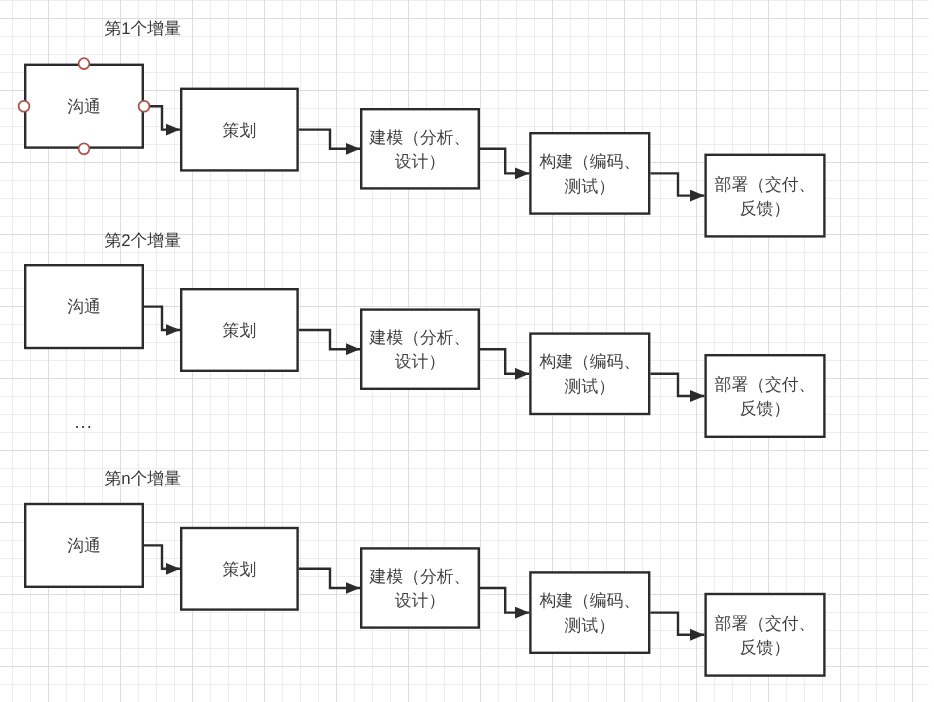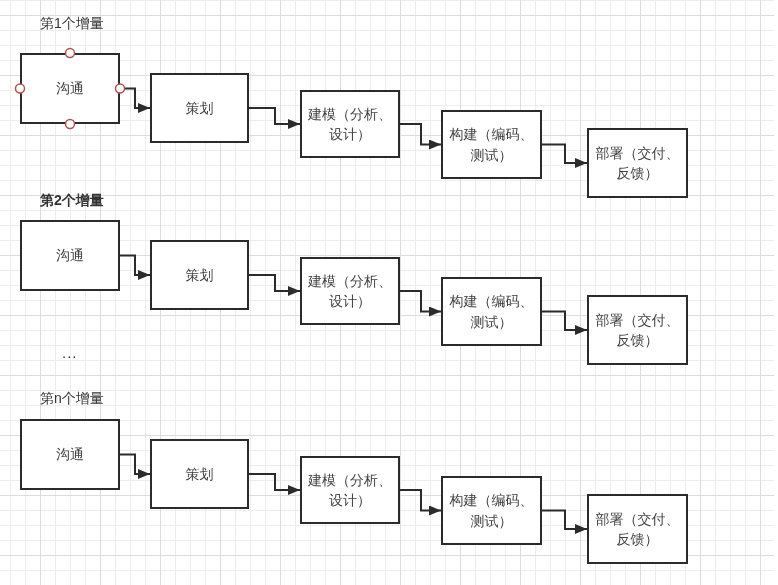--- a/index.html
+++ b/index.html
@@ -38,20 +38,21 @@
     padding: 2px 3px;
     cursor: default;
   }
   .node span {
     display: inline-block;
   }
   .row-label {
     position: absolute;
     font-size: 14px;
     white-space: nowrap;
+    margin-left: 47px;
   }
   #ellipsis {
     position: absolute;
     font-size: 15px;
     letter-spacing: 1px;
   }
   #edge-layer {
     position: absolute;
     top: 0;
     left: 0;
@@ -72,21 +73,21 @@
       </div>
       <div class="node" style="left: 300px; top: 90px; width: 100px; height: 68px; border: 2px solid rgb(43, 43, 43); background: rgb(255, 255, 255); color: rgb(63, 63, 63);">
         <span>建模（分析、设计）</span>
       </div>
       <div class="node" style="left: 441px; top: 110px; width: 101px; height: 69px; border: 2px solid rgb(43, 43, 43); background: rgb(255, 255, 255); color: rgb(63, 63, 63);">
         <span>构建（编码、测试）</span>
       </div>
       <div class="node" style="left: 587px; top: 128px; width: 101px; height: 70px; border: 2px solid rgb(43, 43, 43); background: rgb(255, 255, 255); color: rgb(63, 63, 63);">
         <span>部署（交付、反馈）</span>
       </div>
-      <div class="row-label" style="left: 40px; top: 192px; color: rgb(51, 51, 51); font-weight: bold;">第2个增量</div>
+      <div class="row-label" style="left: 40px; top: 192px; color: rgb(51, 51, 51);">第2个增量</div>
       <div class="node" style="left: 20px; top: 220px; width: 100px; height: 71px; border: 2px solid rgb(43, 43, 43); background: rgb(255, 255, 255); color: rgb(63, 63, 63);">
         <span>沟通</span>
       </div>
       <div class="node" style="left: 150px; top: 240px; width: 99px; height: 70px; border: 2px solid rgb(43, 43, 43); background: rgb(255, 255, 255); color: rgb(63, 63, 63);">
         <span>策划</span>
       </div>
       <div class="node" style="left: 300px; top: 257px; width: 100px; height: 68px; border: 2px solid rgb(43, 43, 43); background: rgb(255, 255, 255); color: rgb(63, 63, 63);">
         <span>建模（分析、设计）</span>
       </div>
       <div class="node" style="left: 441px; top: 277px; width: 101px; height: 69px; border: 2px solid rgb(43, 43, 43); background: rgb(255, 255, 255); color: rgb(63, 63, 63);">

